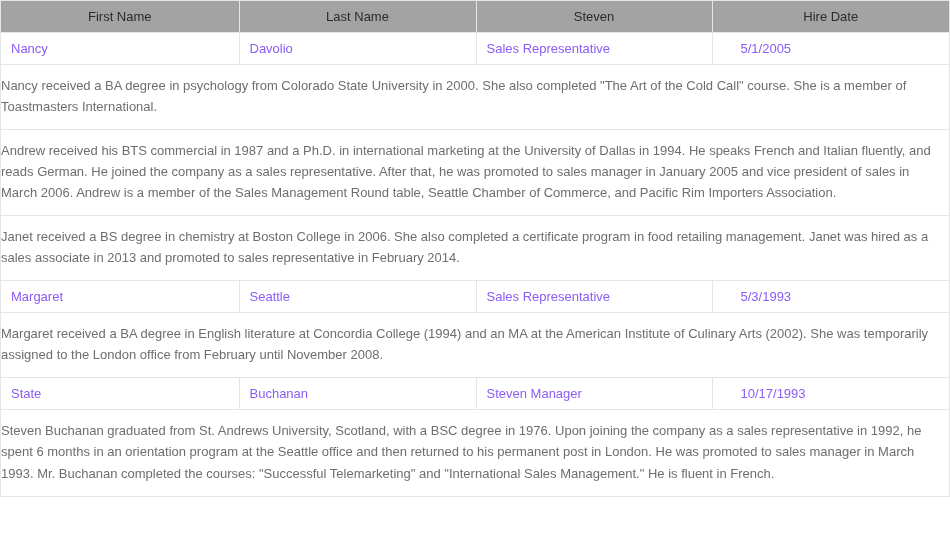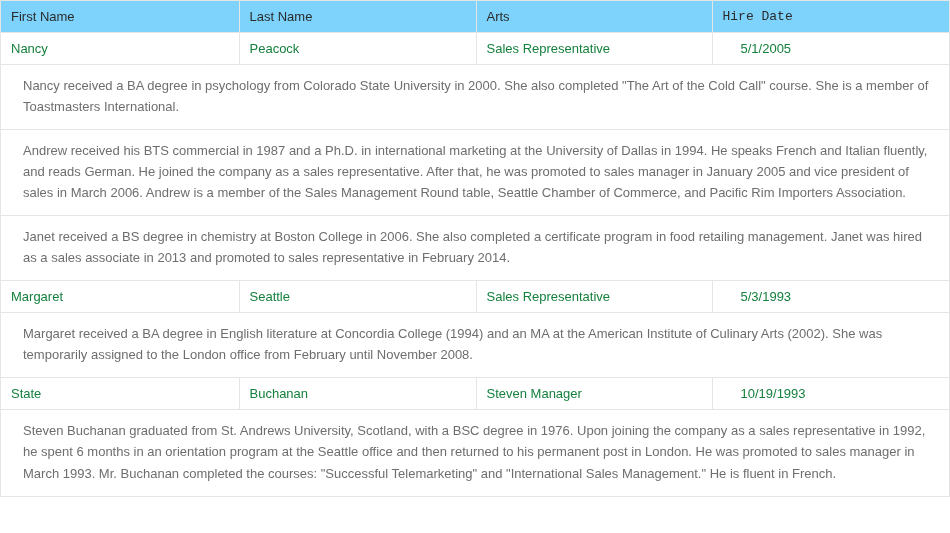--- a/index.html
+++ b/index.html
@@ -30,50 +30,50 @@
     border-collapse: collapse;
     table-layout: fixed;
   }
 
   col.c-first  { width: 238px; }
   col.c-last   { width: 237px; }
   col.c-title  { width: 236px; }
   col.c-hire   { width: 237px; }
 
   thead th {
-    background: #7dd3fc;
+    background: #a3a3a3;
     font-weight: normal;
-    text-align: left;
+    text-align: center;
     color: #2b2b2b;
     font-size: 13px;
     padding: 8px 10px 8px 10px;
     border-bottom: 1px solid #e5e5e5;
     border-right: 1px solid #e5e5e5;
     white-space: nowrap;
     overflow: hidden;
     text-overflow: ellipsis;
   }
-  thead th:last-child { border-right: none; font-family: Liberation Mono, monospace; }
+  thead th:last-child { border-right: none; }
 
   tbody td.data-cell {
     padding: 8px 10px 8px 10px;
     border-bottom: 1px solid #e5e5e5;
     border-right: 1px solid #e5e5e5;
-    color: #15803d;
+    color: #8b5cf6;
     font-size: 13px;
     vertical-align: middle;
     white-space: nowrap;
     overflow: hidden;
     text-overflow: ellipsis;
     background: #ffffff;
   }
   tbody td.data-cell:last-child { border-right: none; padding-left: 28px; }
 
   tbody td.detail-cell {
-    padding: 10px 12px 12px 22px;
+    padding: 10px 12px 12px 0;
     border-bottom: 1px solid #e5e5e5;
     background: #ffffff;
     color: #6e6e6e;
     font-size: 13px;
     line-height: 1.62;
     vertical-align: top;
   }
 </style>
 </head>
 <body>
@@ -83,29 +83,29 @@
     <colgroup>
       <col class="c-first">
       <col class="c-last">
       <col class="c-title">
       <col class="c-hire">
     </colgroup>
     <thead>
       <tr>
         <th>First Name</th>
         <th>Last Name</th>
-        <th>Arts</th>
+        <th>Steven</th>
         <th>Hire Date</th>
       </tr>
     </thead>
     <tbody>
 
       <tr>
         <td class="data-cell">Nancy</td>
-        <td class="data-cell">Peacock</td>
+        <td class="data-cell">Davolio</td>
         <td class="data-cell">Sales Representative</td>
         <td class="data-cell">5/1/2005</td>
       </tr>
       <tr>
         <td class="detail-cell" colspan="4">Nancy received a BA degree in psychology from Colorado State University in 2000. She also completed "The Art of the Cold Call" course. She is a member of Toastmasters International.</td>
       </tr>
 
       <tr>
         <td class="detail-cell" colspan="4">Andrew received his BTS commercial in 1987 and a Ph.D. in international marketing at the University of Dallas in 1994. He speaks French and Italian fluently, and reads German. He joined the company as a sales representative. After that, he was promoted to sales manager in January 2005 and vice president of sales in March 2006. Andrew is a member of the Sales Management Round table, Seattle Chamber of Commerce, and Pacific Rim Importers Association.</td>
       </tr>
@@ -121,21 +121,21 @@
         <td class="data-cell">5/3/1993</td>
       </tr>
       <tr>
         <td class="detail-cell" colspan="4">Margaret received a BA degree in English literature at Concordia College (1994) and an MA at the American Institute of Culinary Arts (2002). She was temporarily assigned to the London office from February until November 2008.</td>
       </tr>
 
       <tr>
         <td class="data-cell">State</td>
         <td class="data-cell">Buchanan</td>
         <td class="data-cell">Steven Manager</td>
-        <td class="data-cell">10/19/1993</td>
+        <td class="data-cell">10/17/1993</td>
       </tr>
       <tr>
         <td class="detail-cell" colspan="4">Steven Buchanan graduated from St. Andrews University, Scotland, with a BSC degree in 1976. Upon joining the company as a sales representative in 1992, he spent 6 months in an orientation program at the Seattle office and then returned to his permanent post in London. He was promoted to sales manager in March 1993. Mr. Buchanan completed the courses: "Successful Telemarketing" and "International Sales Management." He is fluent in French.</td>
       </tr>
 
     </tbody>
   </table>
 </div>
 
 </body></html>

